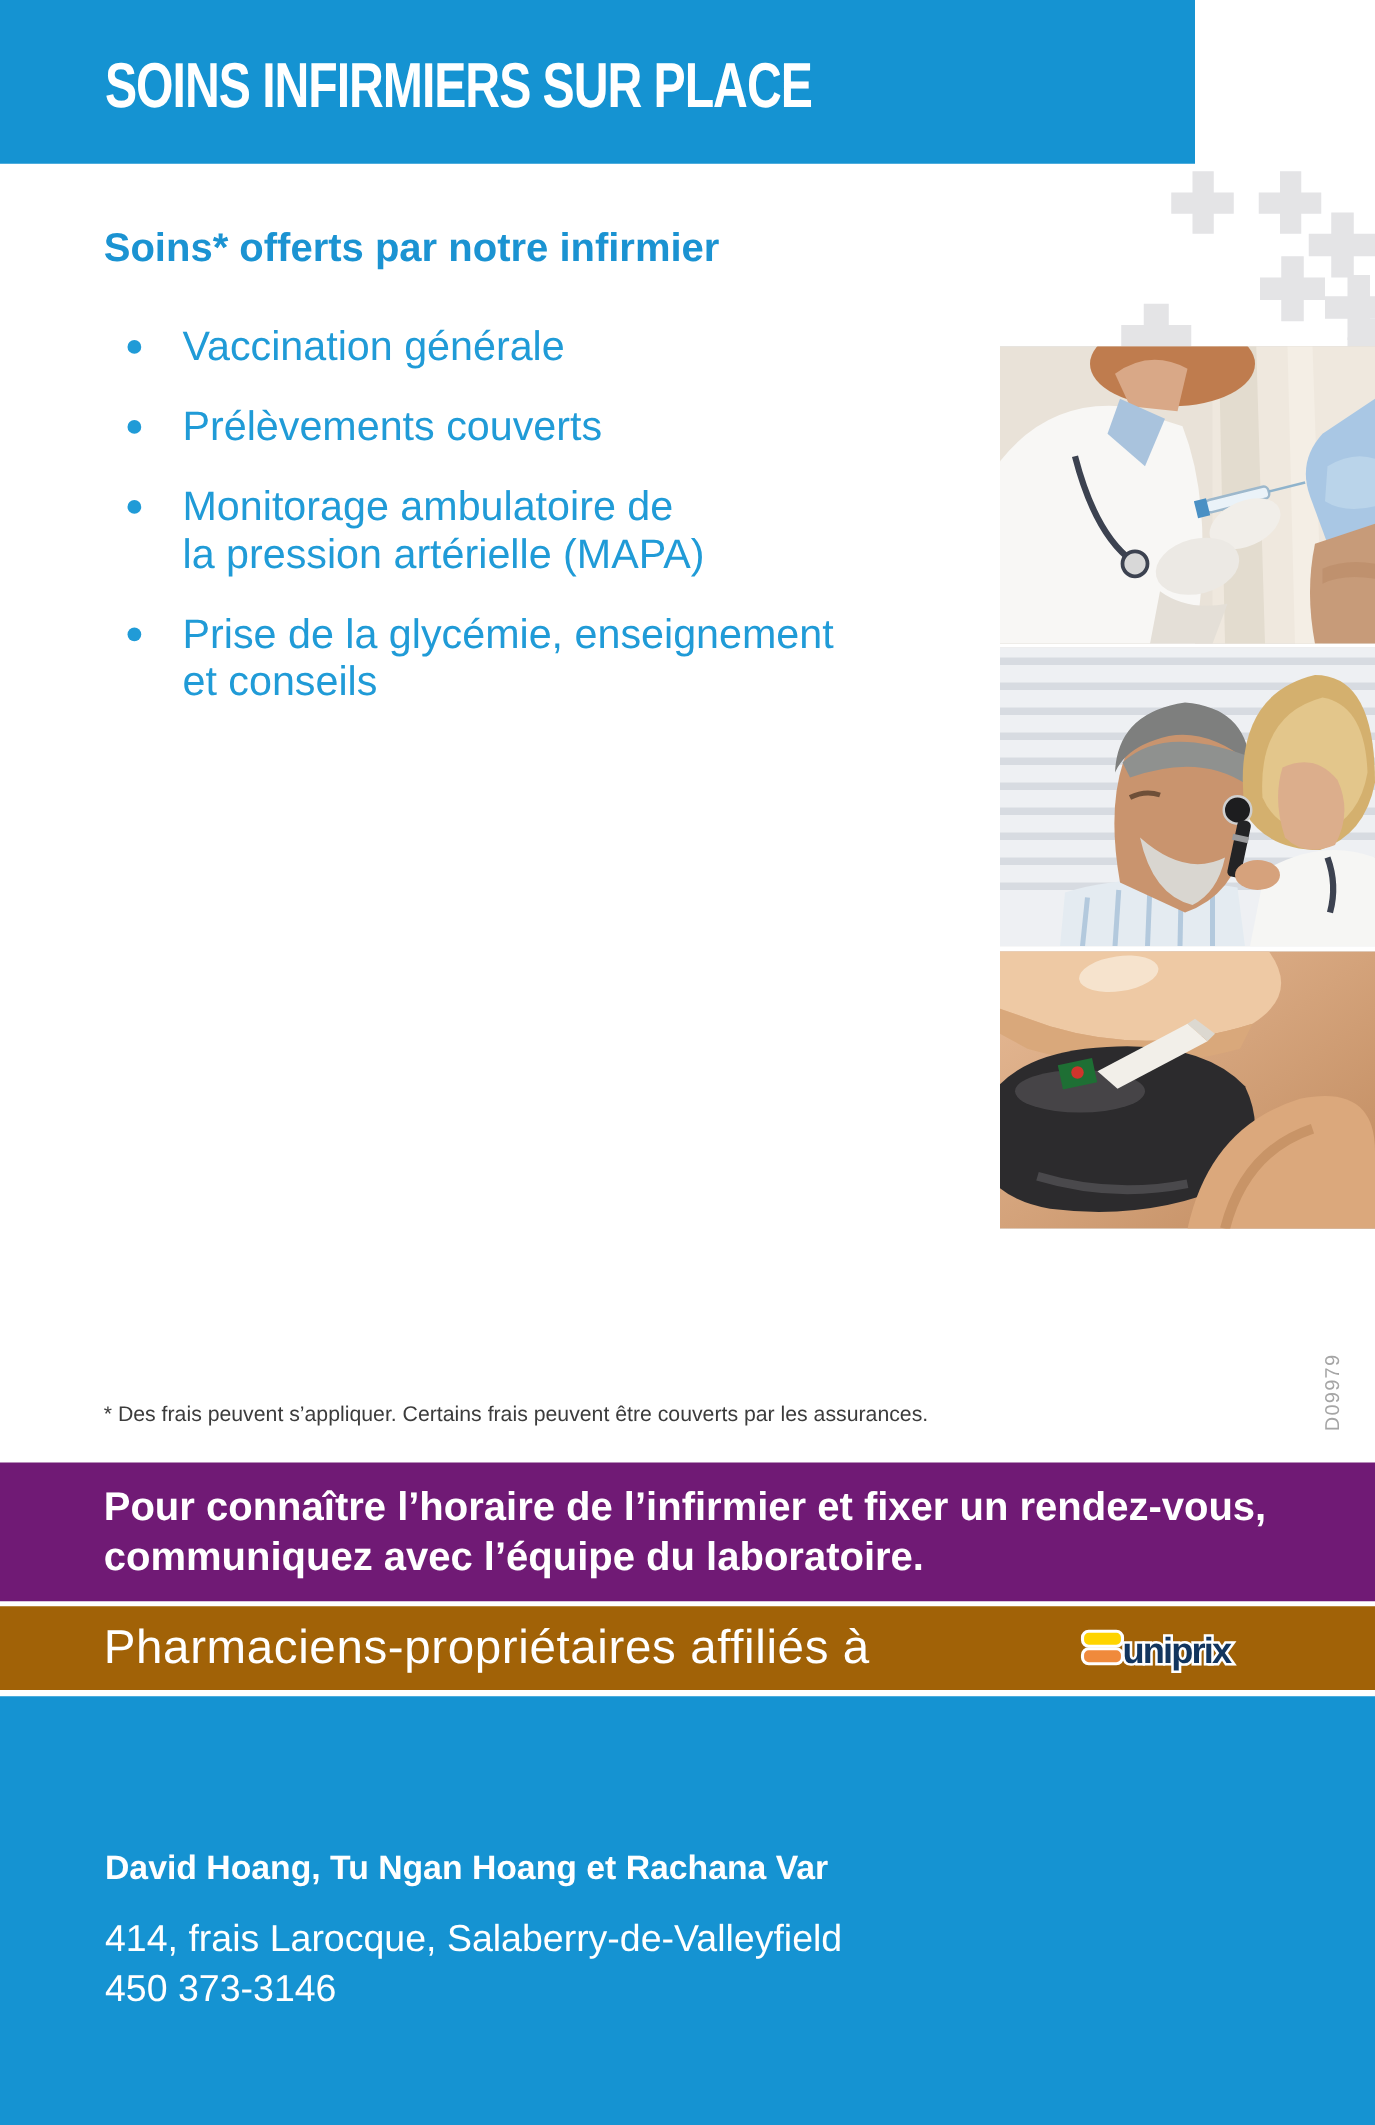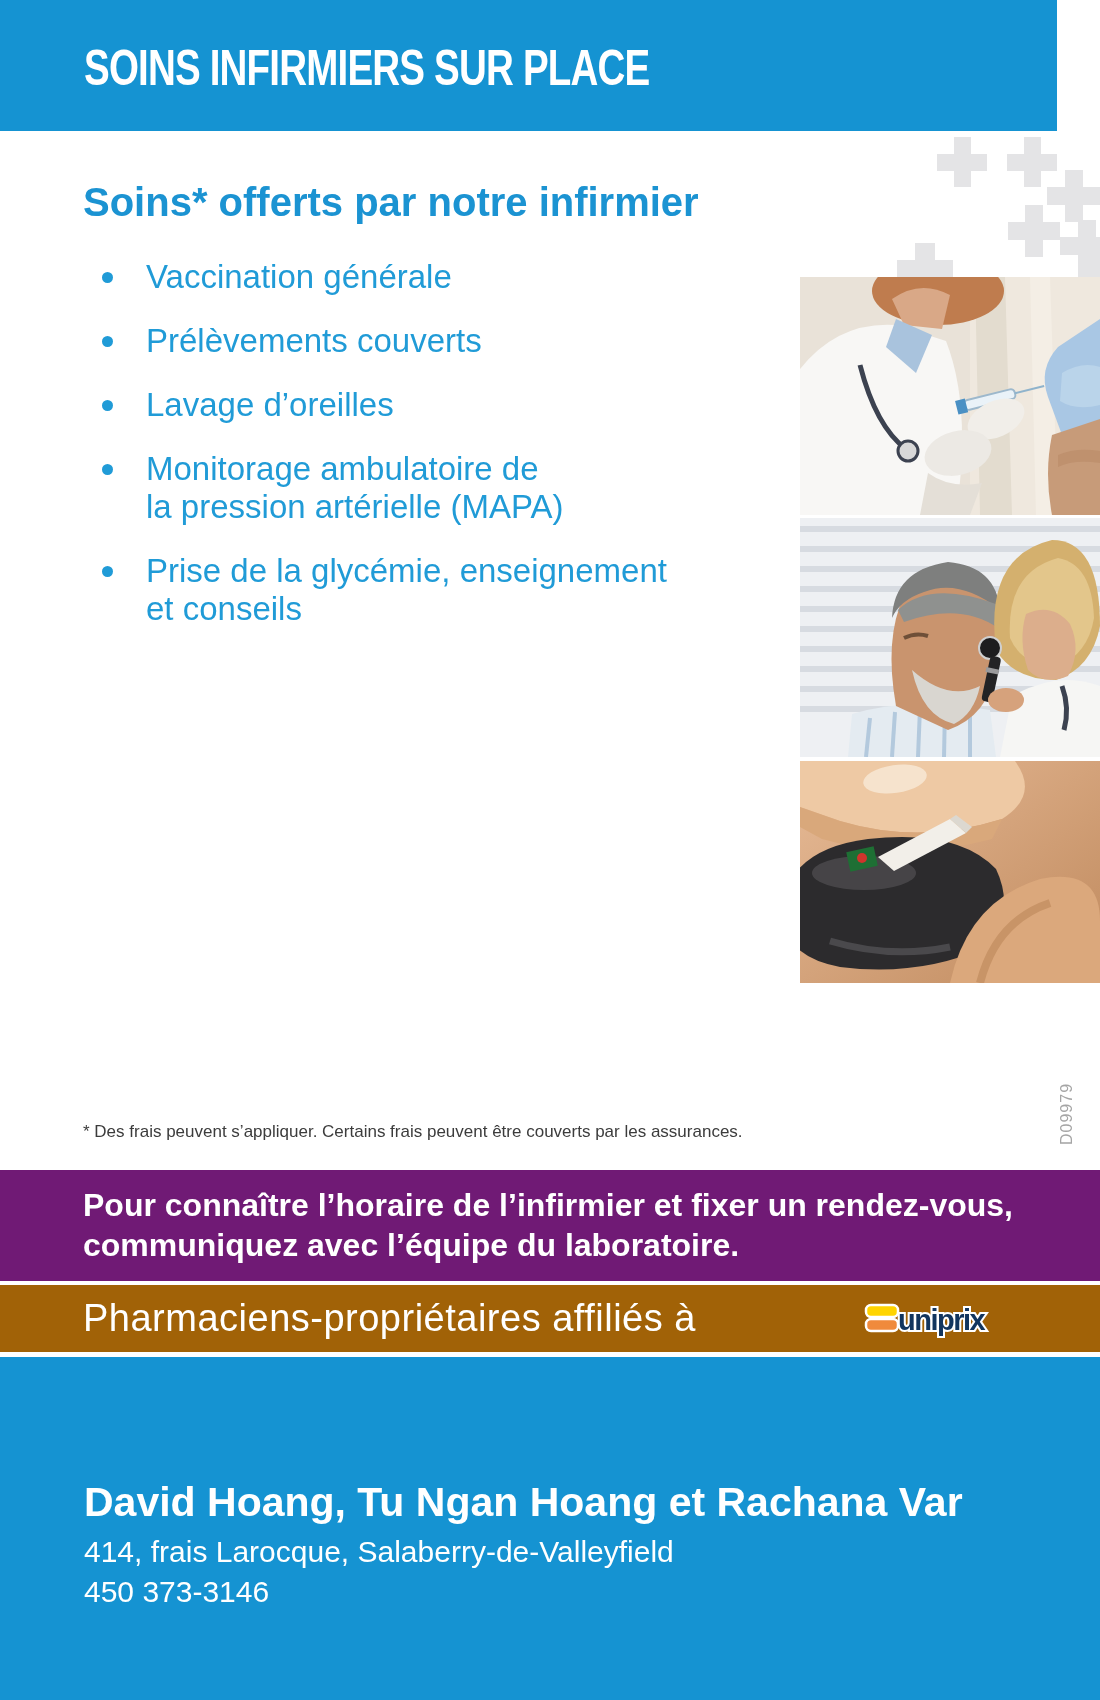--- a/index.html
+++ b/index.html
@@ -1,42 +1,42 @@
 <!DOCTYPE html>
 <html><head>
 <meta charset="utf-8">
 <style>
   html,body{margin:0;padding:0;background:#ffffff;}
   .page{
     position:relative;width:1100px;height:1700px;overflow:hidden;
     font-family:"Liberation Sans",sans-serif;background:#ffffff;
   }
   
-  .top-banner{position:absolute;left:0;top:0;width:1057px;height:131px;background:#1593d2;}
+  .top-banner{position:absolute;left:0;top:0;width:956px;height:131px;background:#1593d2;}
   .top-banner h1{
     position:absolute;left:84px;top:40px;margin:0;color:#ffffff;
     font-size:47px;font-weight:bold;letter-spacing:-1px;white-space:nowrap;
     transform:scale(.82,1.08);transform-origin:left center;
   }
   
   .plus{position:absolute;}
   .plus i{position:absolute;display:block;background:#e4e4e6;}
   .plus i.v{left:33%;top:0;width:34%;height:100%;}
   .plus i.h{left:0;top:33%;width:100%;height:34%;}
   .plus.p1{left:937px;top:137px;width:50px;height:50px;}
   .plus.p2{left:1007px;top:137px;width:50px;height:50px;}
   .plus.p3{left:1047px;top:170px;width:54px;height:52px;}
   .plus.p4{left:1008px;top:205px;width:52px;height:52px;}
   .plus.p5{left:1060px;top:220px;width:54px;height:52px;}
   .plus.p6{left:897px;top:243px;width:56px;height:52px;}
   .plus.p7{left:1078px;top:255px;width:46px;height:46px;}
   
   .services-heading{
     position:absolute;left:83px;top:180px;margin:0;color:#1b93d2;
-    font-size:40px;font-weight:bold;letter-spacing:0;
+    font-size:32px;font-weight:bold;letter-spacing:0;
   }
   ul.services{position:absolute;left:83px;top:243px;width:660px;margin:15px;padding:0;list-style:none;}
   ul.services li{position:relative;padding-left:48px;margin:0 0 26px 0;
     color:#209bd7;font-size:33px;line-height:38px;font-weight:400;}
   ul.services li::before{content:"";position:absolute;left:4px;top:14px;width:11px;height:11px;
     border-radius:50%;background:#209bd7;}
   ul.services li span{display:block;}
   
   .photo{position:absolute;left:800px;width:300px;overflow:hidden;background:#ddd;}
   .photo svg{display:block;}
@@ -56,21 +56,21 @@
   .cta-band .line.first{padding-top:15px;}
   
   .affil-band{position:absolute;left:0;top:1285px;width:1100px;height:67px;background:#a16207;}
   .affil-band .affil-label{position:absolute;left:83px;top:0;margin:0;color:#ffffff;
     font-size:38px;font-weight:400;line-height:66px;letter-spacing:.5px;}
   .uniprix-logo{position:absolute;left:864px;top:13px;}
   .white-sep{position:absolute;left:0;top:1352px;width:1100px;height:5px;background:#ffffff;}
   
   .footer-band{position:absolute;left:0;top:1357px;width:1100px;height:343px;background:#1593d2;}
   .footer-owners{position:absolute;left:84px;top:122px;margin:0;color:#ffffff;
-    font-size:41px;font-weight:bold;letter-spacing:0;}
+    font-size:27px;font-weight:bold;letter-spacing:0;}
   .footer-address{position:absolute;left:84px;top:178px;margin:0;color:#ffffff;font-size:30px;font-weight:400;}
   .footer-phone{position:absolute;left:84px;top:218px;margin:0;color:#ffffff;font-size:30px;font-weight:400;}
 </style>
 </head>
 <body>
 
 <div class="page">
 
   <div class="top-banner">
     <h1>SOINS INFIRMIERS SUR PLACE</h1>
@@ -108,23 +108,20 @@
   </div>
 
   <h2 class="services-heading">Soins* offerts par notre infirmier</h2>
 
   <ul class="services">
     <li>
       <span>Vaccination générale</span>
     </li>
     <li>
       <span>Prélèvements couverts</span>
-    </li>
-    <li>
-      <span>Lavage d’oreilles</span>
     </li>
     <li>
       <span>Monitorage ambulatoire de</span>
       <span>la pression artérielle (MAPA)</span>
     </li>
     <li>
       <span>Prise de la glycémie, enseignement</span>
       <span>et conseils</span>
     </li>
   </ul>

